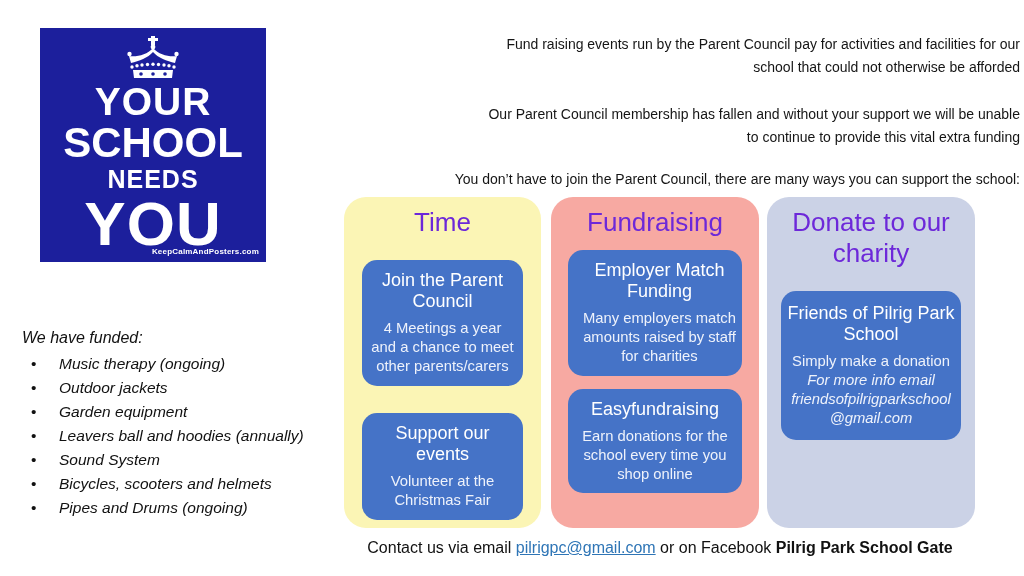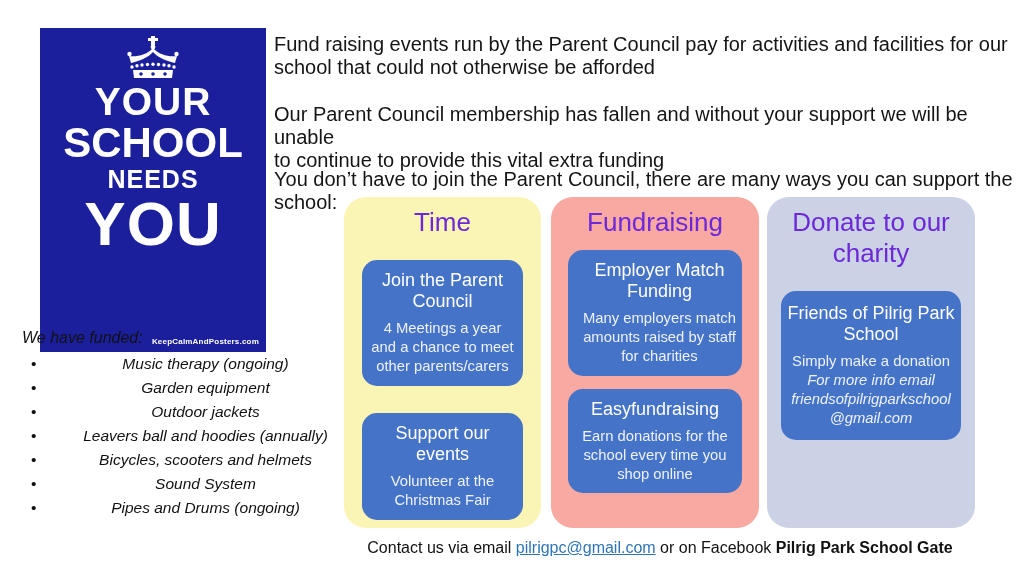--- a/index.html
+++ b/index.html
@@ -12,43 +12,43 @@
     --text-dark:#1a1a1a;
   }
   html,body{margin:0;padding:0;background:#e8e8e8;}
   .slide{
     position:relative;width:1024px;height:576px;background:#ffffff;
     font-family:"Liberation Sans",sans-serif;color:var(--text-dark);
     overflow:hidden;margin:0 auto;
   }
   
   .poster{
-    position:absolute;left:40px;top:28px;width:226px;height:324px;
+    position:absolute;left:40px;top:28px;width:226px;height:234px;
     background:var(--poster-bg);color:#fff;
     display:flex;flex-direction:column;align-items:center;
   }
   .crown{margin-top:8px;flex:0 0 auto;}
   .poster-line{font-weight:bold;line-height:1.02;text-align:center;white-space:nowrap;}
   .poster-line.l-your{font-size:39px;letter-spacing:1px;margin-top:2px;}
   .poster-line.l-school{font-size:42px;letter-spacing:0px;}
   .poster-line.l-needs{font-size:25px;letter-spacing:1px;margin-top:2px;text-align:center;}
   .poster-line.l-you{font-size:62px;letter-spacing:1px;}
   .poster-credit{position:absolute;right:7px;bottom:6px;font-size:8px;font-weight:bold;letter-spacing:.2px;}
   
   .intro-p{
-    position:absolute;left:274px;width:746px;text-align:left;
-    font-size:20px;line-height:23px;white-space:pre-line;color:#151515;
+    position:absolute;left:274px;width:746px;text-align:right;
+    font-size:14px;line-height:23px;white-space:pre-line;color:#151515;
   }
   .intro-p.p1{top:33px;}
   .intro-p.p2{top:103px;}
   .intro-p.p3{top:168px;}
   
   .funded{position:absolute;left:22px;top:326px;width:330px;font-style:italic;color:#111;}
   .funded-heading{font-size:16px;line-height:24px;}
-  .funded-list{list-style:none;margin:2px 0 0 0;padding:0;text-align:center;}
+  .funded-list{list-style:none;margin:2px 0 0 0;padding:0;}
   .funded-list li{position:relative;padding-left:37px;font-size:15.5px;line-height:24px;}
   .funded-list li::before{content:"\2022";position:absolute;left:9px;font-style:normal;}
   
   .column{position:absolute;top:197px;height:331px;border-radius:22px;box-sizing:border-box;}
   .col-time{left:344px;width:197px;background:var(--col-yellow);}
   .col-fund{left:551px;width:208px;background:var(--col-salmon);}
   .col-donate{left:767px;width:208px;background:var(--col-lavender);}
   .col-title{
     margin-top:10px;text-align:center;font-size:26px;line-height:31px;
     color:#6d28d9;white-space:pre-line;
@@ -113,25 +113,25 @@
   <div class="intro-p p1">Fund raising events run by the Parent Council pay for activities and facilities for our
 school that could not otherwise be afforded</div>
   <div class="intro-p p2">Our Parent Council membership has fallen and without your support we will be unable
 to continue to provide this vital extra funding</div>
   <div class="intro-p p3">You don’t have to join the Parent Council, there are many ways you can support the school:</div>
 
   <div class="funded">
     <div class="funded-heading">We have funded:</div>
     <ul class="funded-list">
       <li>Music therapy (ongoing)</li>
+      <li>Outdoor jackets</li>
       <li>Garden equipment</li>
-      <li>Outdoor jackets</li>
       <li>Leavers ball and hoodies (annually)</li>
+      <li>Sound System</li>
       <li>Bicycles, scooters and helmets</li>
-      <li>Sound System</li>
       <li>Pipes and Drums (ongoing)</li>
     </ul>
   </div>
 
   <div class="column col-time">
     <div class="col-title">Time</div>
     <div class="card c1">
       <div class="card-title">Join the Parent
 Council</div>
       <div class="card-body">4 Meetings a year

